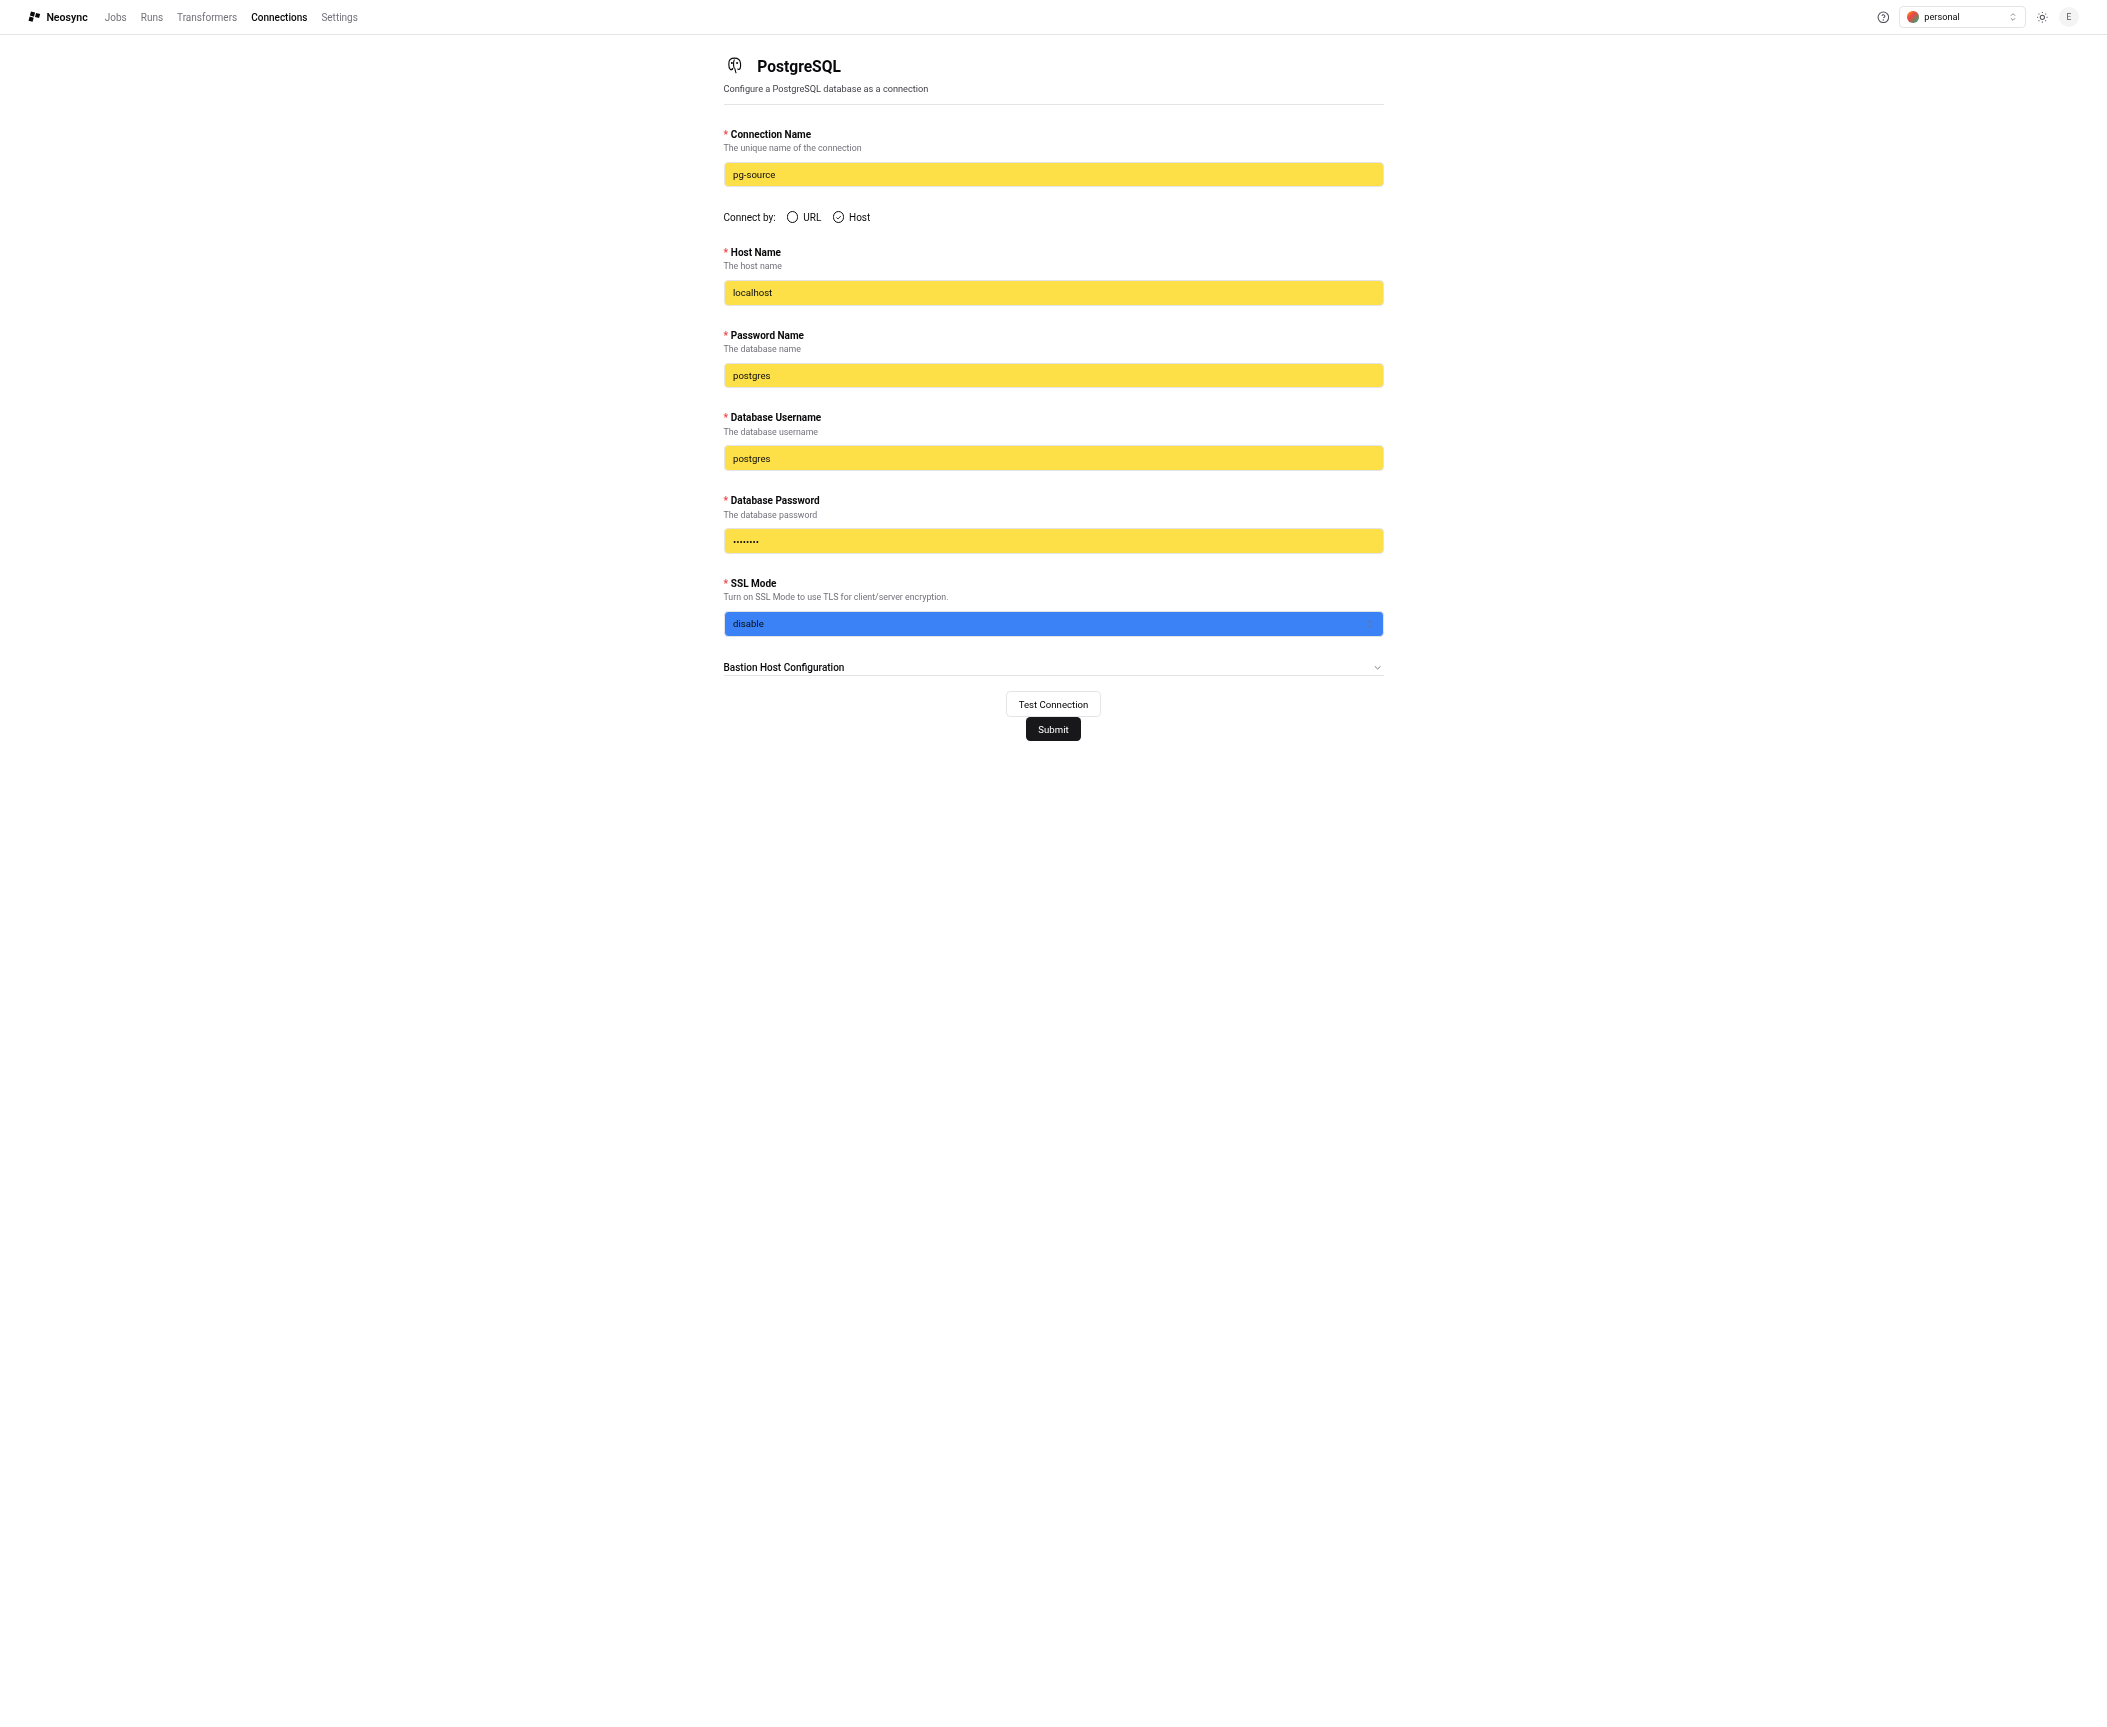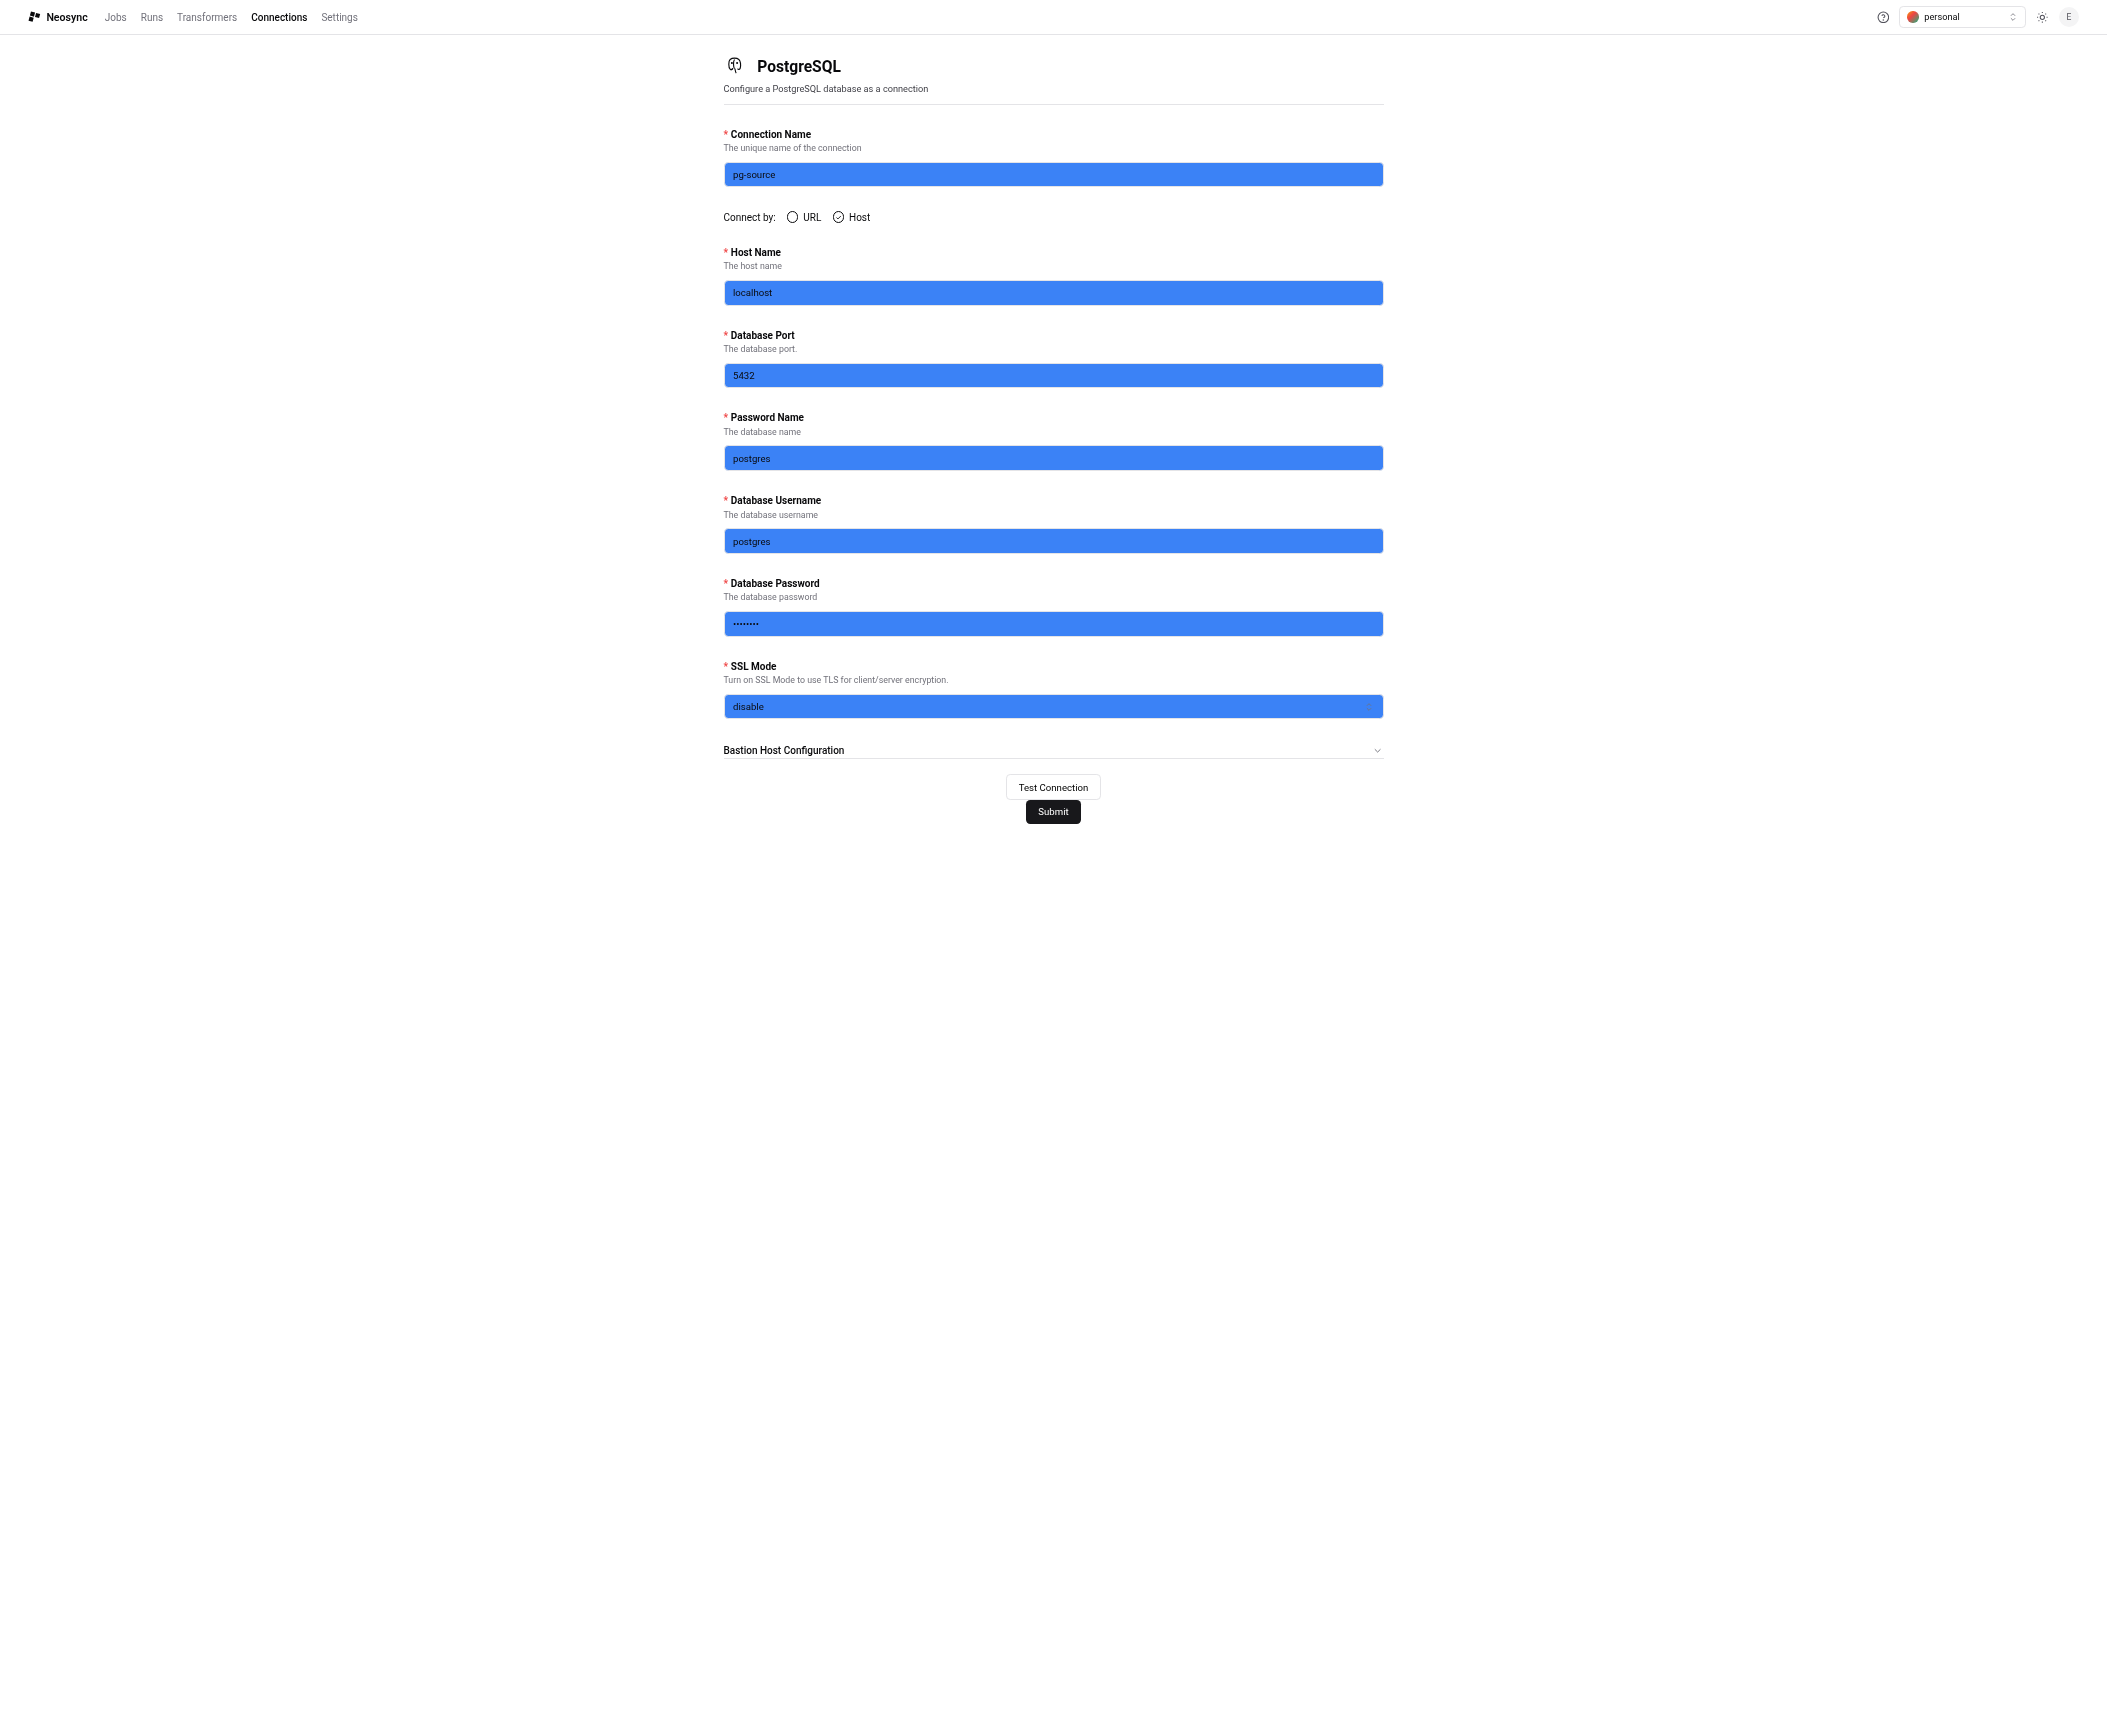--- a/index.html
+++ b/index.html
@@ -142,21 +142,21 @@
       color: #71717a;
       margin-bottom: 8.5px;
     }
     .text-input {
       width: 100%;
       padding: 6.4px 8.5px;
       border: 0.7px solid #e4e4e7;
       border-radius: 4.2px;
       font-size: 9.6px;
       color: #09090b;
-      background: #3b82f6;
+      background: #fde047;
       outline: none;
       font-family: inherit;
     }
     .text-input::placeholder {
       color: #a1a1aa;
     }
     .connect-by-row {
       display: flex;
       align-items: center;
       gap: 11.3px;
@@ -329,25 +329,20 @@
       <span class="radio-text">Host</span>
     </div>
   </div>
 
   <div class="field-group">
     <div class="field-label"><span class="required">*</span><span>Host Name</span></div>
     <div class="field-hint">The host name</div>
     <input class="text-input" type="text" value="localhost" style="">
   </div>
 
-  <div class="field-group">
-    <div class="field-label"><span class="required">*</span><span>Database Port</span></div>
-    <div class="field-hint">The database port.</div>
-    <input class="text-input" type="text" value="5432" style="">
-  </div>
 
   <div class="field-group">
     <div class="field-label"><span class="required">*</span><span>Password Name</span></div>
     <div class="field-hint">The database name</div>
     <input class="text-input" type="text" value="postgres" style="">
   </div>
 
   <div class="field-group">
     <div class="field-label"><span class="required">*</span><span>Database Username</span></div>
     <div class="field-hint">The database username</div>

